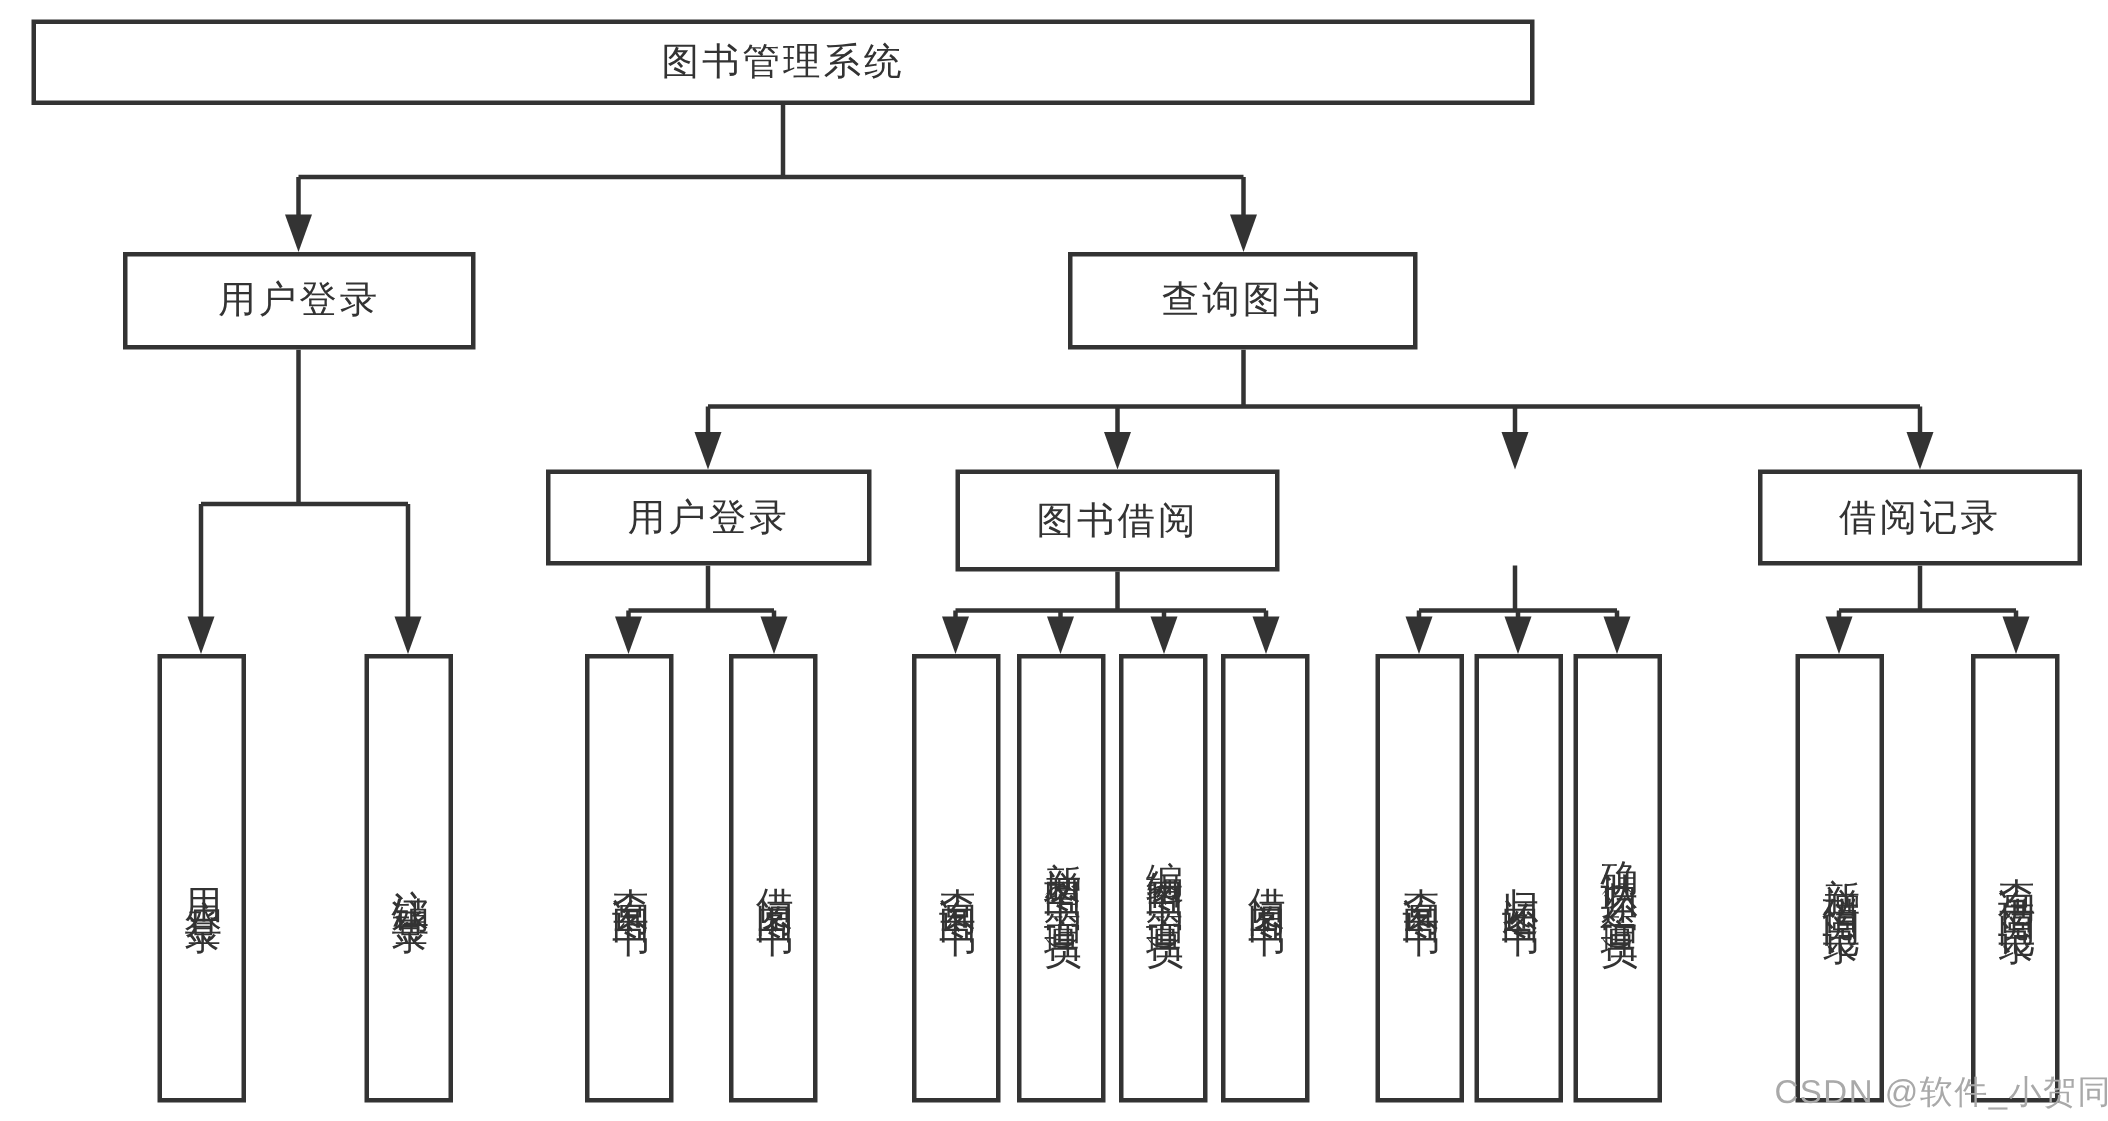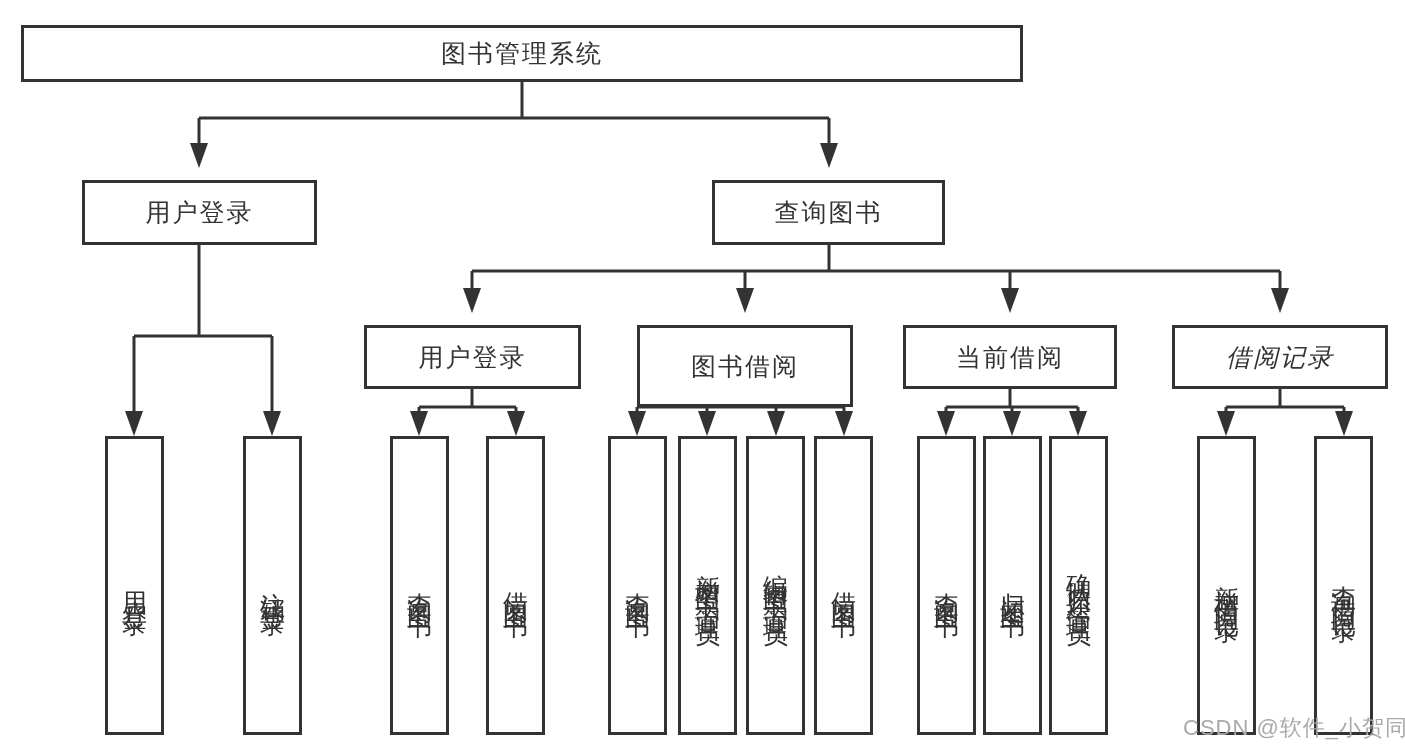--- a/index.html
+++ b/index.html
@@ -29,21 +29,20 @@
     color: #333333;
     display: flex;
     align-items: center;
     justify-content: center;
     z-index: 2;
     font-size: 25px;
     line-height: 1;
   }
   .box.h {
     letter-spacing: 2px;
-    margin-top: 12px;
   }
   .box.v {
     writing-mode: vertical-rl;
     text-orientation: mixed;
     letter-spacing: 7px;
     font-size: 25px;
   }
   .watermark {
     position: absolute;
     left: 1183px;
@@ -128,23 +127,22 @@
       <polygon points="1335,411 1353,411 1344,436"></polygon>
     </g>
   </svg>
 
   <div class="box h" style="left:21px; top:13px; width:1002px; height:57px;">图书管理系统</div>
 
   <div class="box h" style="left:82px; top:168px; width:235px; height:65px;">用户登录</div>
   <div class="box h" style="left:712px; top:168px; width:233px; height:65px;">查询图书</div>
 
   <div class="box h" style="left:364px; top:313px; width:217px; height:64px;">用户登录</div>
-  <div class="box h" style="left:637px; top:313px; width:216px; height:82px;">图书借阅</div>
-  <div class="box h" style="left:903px; top:313px; width:214px; height:64px;">当前借阅</div>
-  <div class="box h" style="left:1172px; top:313px; width:216px; height:64px;font-style:italic;">借阅记录</div>
+  <div class="box h" style="left:637px; top:313px; width:216px; height:68px;">图书借阅</div>
+  <div class="box h" style="left:1172px; top:313px; width:216px; height:64px;">借阅记录</div>
 
   <div class="box v" style="left:105px; top:436px; width:59px; height:299px;">用户登录</div>
   <div class="box v" style="left:243px; top:436px; width:59px; height:299px;">注销登录</div>
 
   <div class="box v" style="left:390px; top:436px; width:59px; height:299px;">查询图书</div>
   <div class="box v" style="left:486px; top:436px; width:59px; height:299px;">借阅图书</div>
 
   <div class="box v" style="left:608px; top:436px; width:59px; height:299px;">查询图书</div>
   <div class="box v" style="left:678px; top:436px; width:59px; height:299px;">新增图书（管理员）</div>
   <div class="box v" style="left:746px; top:436px; width:59px; height:299px;">编辑图书（管理员）</div>

